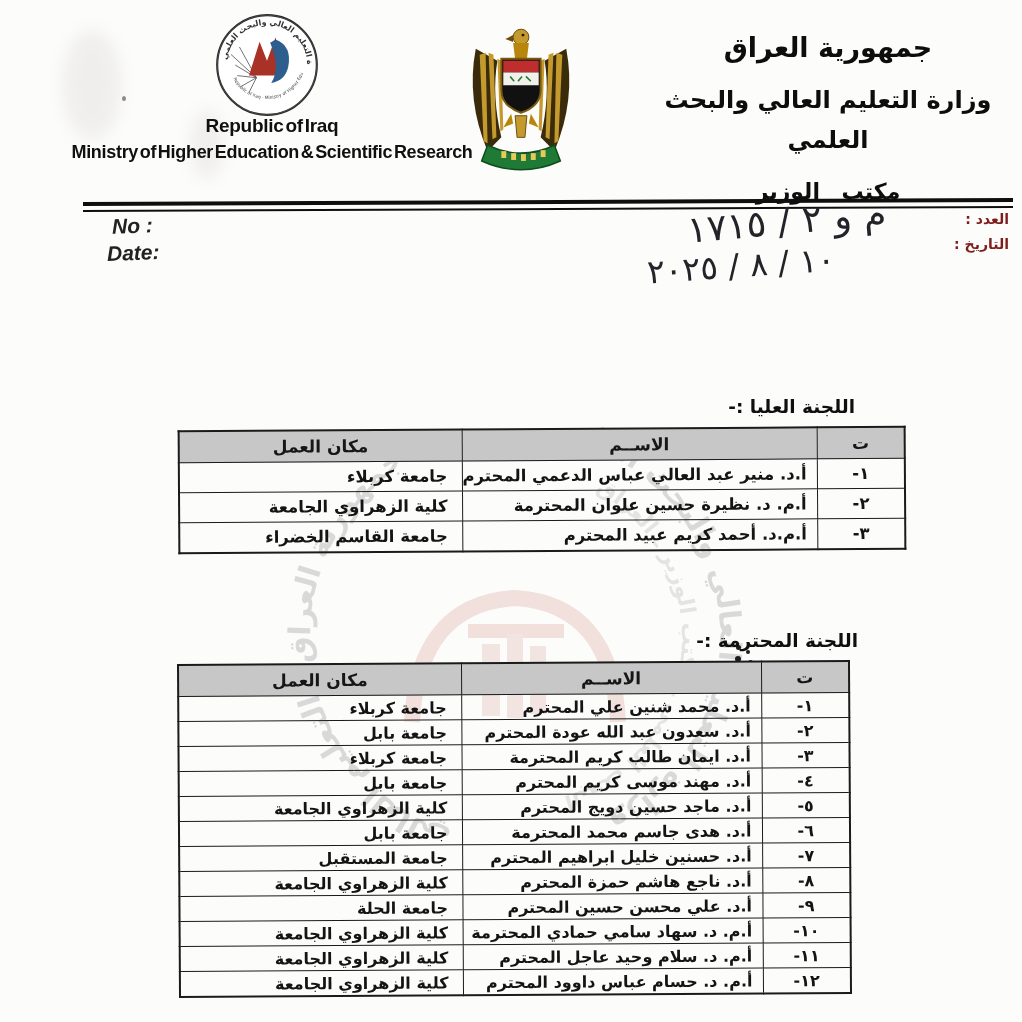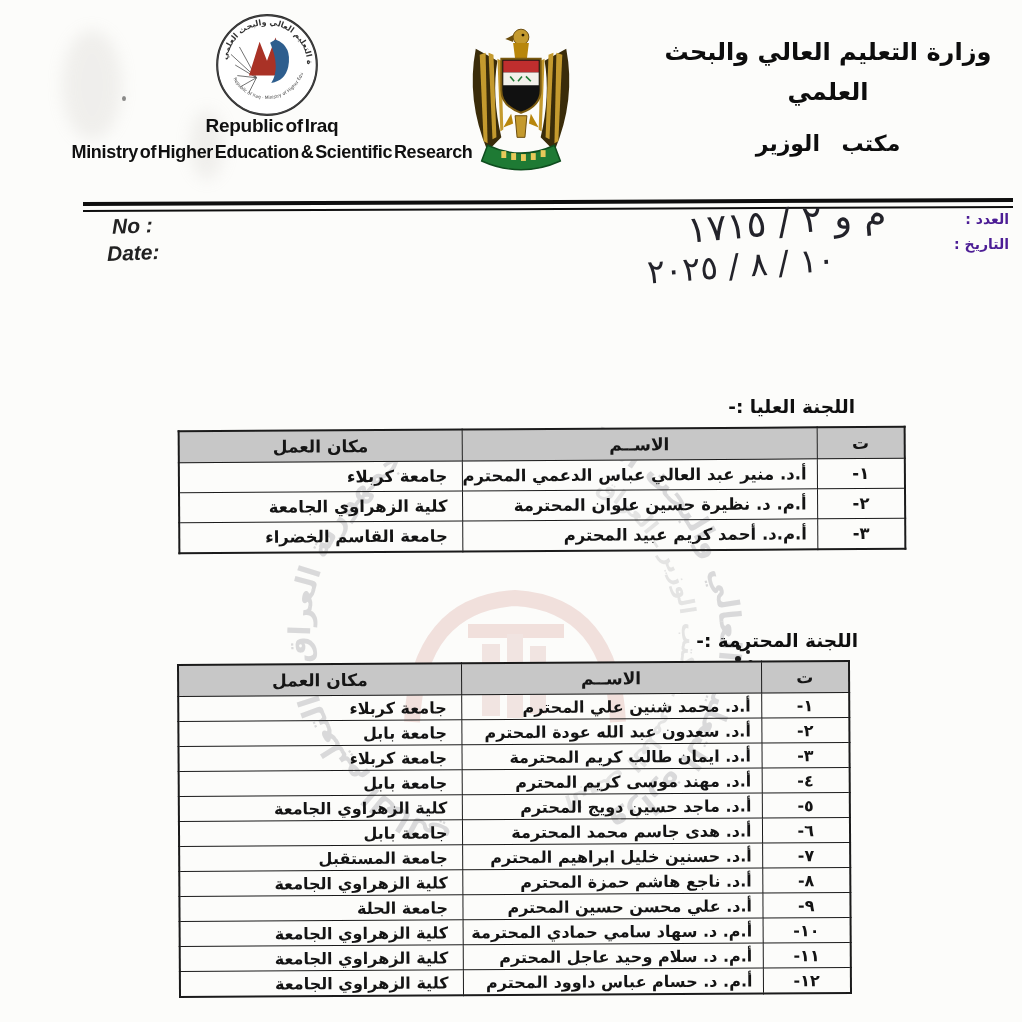--- a/index.html
+++ b/index.html
@@ -25,21 +25,21 @@
   
   .rule{position:absolute; left:83px; top:200px; width:930px; height:4px;
         border-top:4px solid #0e0e0e; border-bottom:2.5px solid #0e0e0e;
         transform:rotate(-0.25deg);}
   
   .no-en{position:absolute; left:112px; top:214px; font-family:"Liberation Sans",sans-serif;
          font-style:italic; font-weight:bold; font-size:21px; color:#222; transform:rotate(-2deg);}
   .date-en{position:absolute; left:107px; top:241px; font-family:"Liberation Sans",sans-serif;
          font-style:italic; font-weight:bold; font-size:21px; color:#222; transform:rotate(-2deg);}
   .ref-ar{position:absolute; right:13px; top:207px; direction:rtl; text-align:right;
-          font-size:14px; font-weight:bold; color:#4c1d95; line-height:25px;}
+          font-size:14px; font-weight:bold; color:#7f1d1d; line-height:25px;}
   .hand-no{position:absolute; left:634px; top:200px; width:305px; direction:rtl; text-align:center;
            font-size:37px; color:#23232a; transform:rotate(-5deg); letter-spacing:3px; white-space:nowrap;}
   .hand-date{position:absolute; left:596px; top:246px; width:290px; direction:rtl; text-align:center;
            font-size:33px; color:#23232a; transform:rotate(-4deg); letter-spacing:2px; white-space:nowrap;}
   
   .wm{position:absolute; left:180px; top:392px; width:670px; height:480px; pointer-events:none;}
   .smudge{position:absolute; background:#b9b4ae; border-radius:50%; filter:blur(8px); opacity:.18;}
   .s1{left:62px; top:30px; width:60px; height:110px;}
   .s2{left:190px; top:110px; width:34px; height:70px;}
   .dot{position:absolute; background:#1c1c1c; border-radius:50%;}
@@ -166,20 +166,21 @@
     <g fill="#e8c95a">
       <rect x="40" y="132" width="5" height="7"></rect>
       <rect x="50" y="134" width="5" height="7"></rect>
       <rect x="60" y="135" width="5" height="7"></rect>
       <rect x="70" y="134" width="5" height="7"></rect>
       <rect x="80" y="131" width="5" height="7"></rect>
     </g>
   </svg>
 
   <div class="org-ar">
+    <div class="a1">جمهورية العراق</div>
     <div class="a2">وزارة التعليم العالي والبحث العلمي</div>
     <div class="a3">مكتب الوزير</div>
   </div>
 
   <div class="rule"></div>
 
   <div class="no-en">No :</div>
   <div class="date-en">Date:</div>
   <div class="ref-ar">
     <div>العدد :</div>

